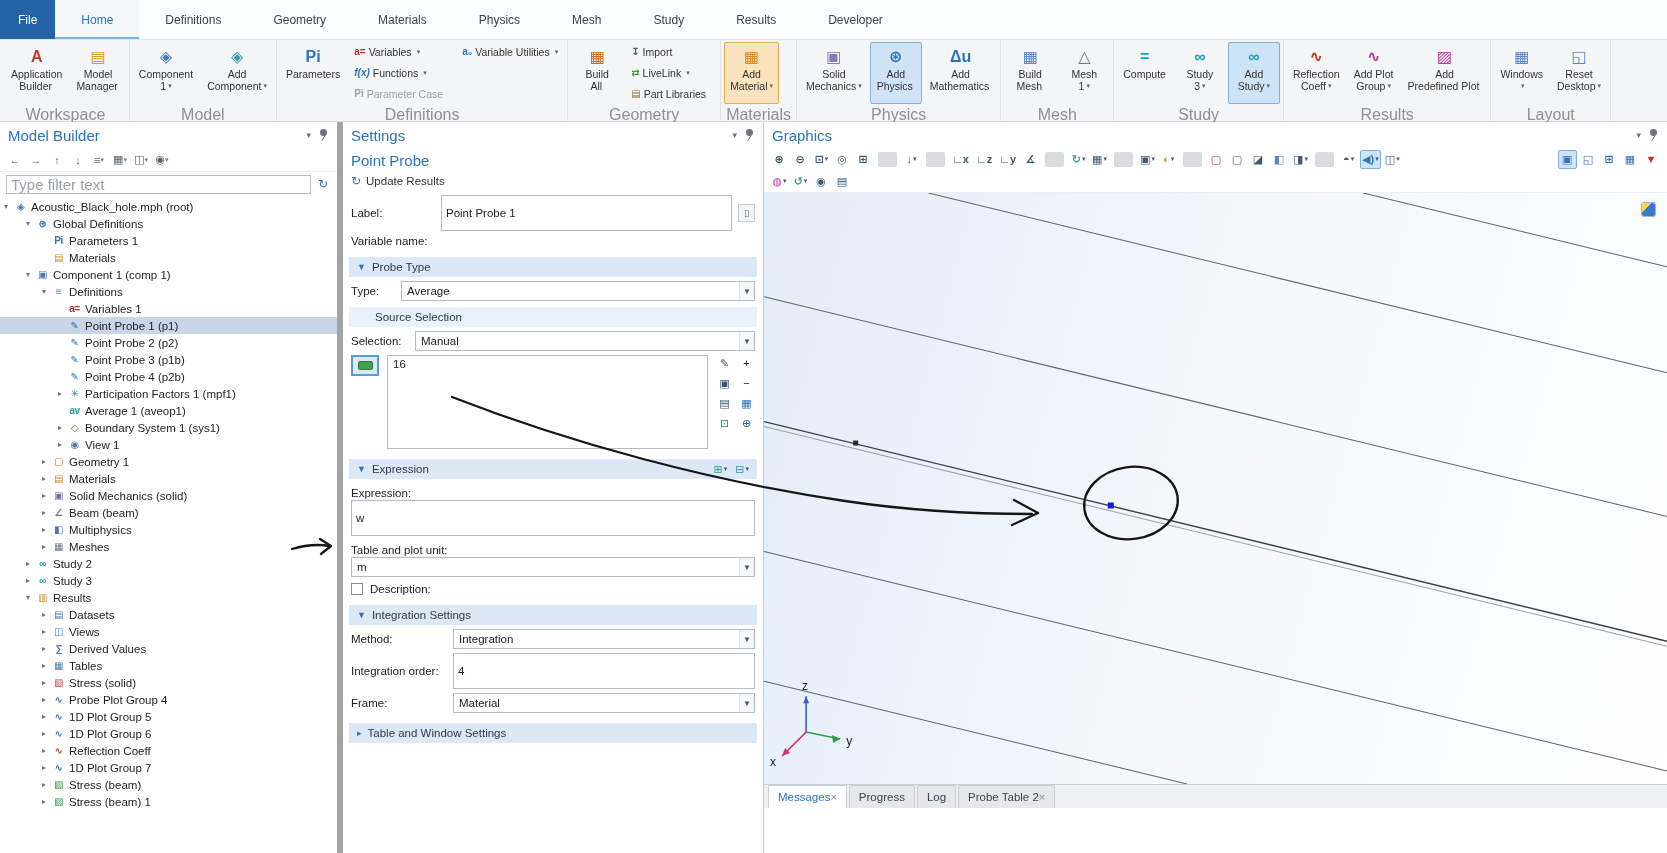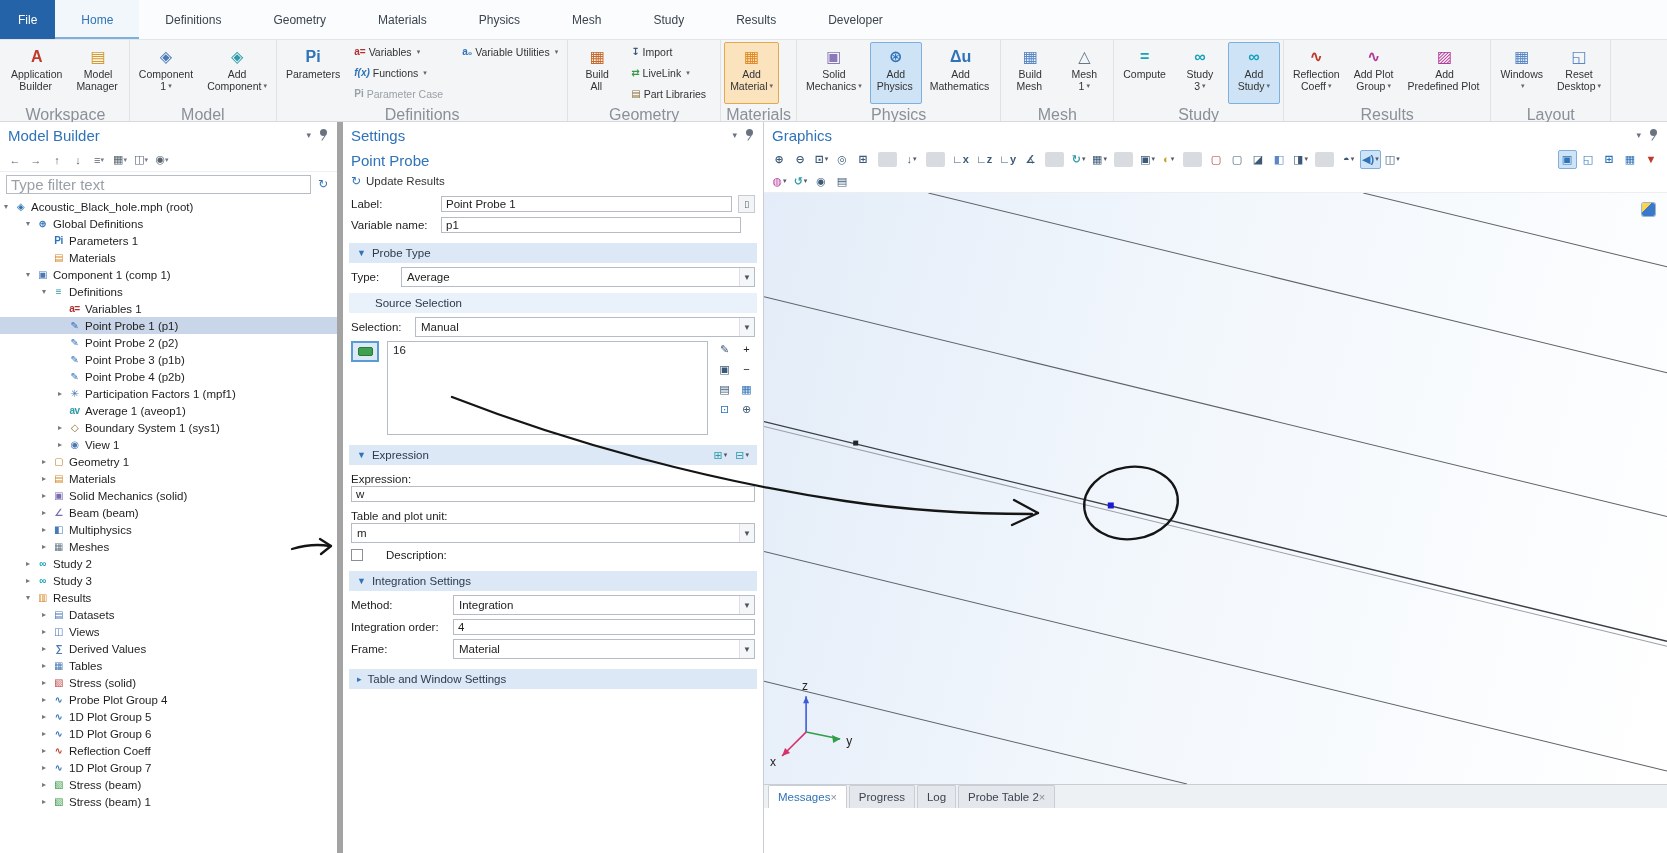--- a/index.html
+++ b/index.html
@@ -54,41 +54,41 @@
   .tico{width:17px;flex:none;text-align:center;font-size:10px;font-weight:bold;letter-spacing:-.5px;overflow:hidden}
   .tlabel{padding-left:2px}
   
   .sbody{flex:1;overflow:hidden;padding-top:2px}
   .ssub{color:#2f73b8;font-size:15px;padding:2px 8px}
   .supdate{display:flex;align-items:center;gap:5px;padding:3px 8px;font-size:11.5px;color:#333}
   .uicon{color:#2f73b8;font-size:12px}
   .frow{display:flex;align-items:center;margin:4px 8px;gap:6px}
   .flab{font-size:11.5px;color:#222;flex:none}
   .w88{width:84px}.w44{width:44px}.w60{width:58px}.w96{width:96px}
-  .fin{height:16px;border:1px solid #b6bcc6;background:#fff;font:inherit;font-size:11.5px;padding:0 4px;flex:1;color:#222}
+  .fin{height:36px;border:1px solid #b6bcc6;background:#fff;font:inherit;font-size:11.5px;padding:0 4px;flex:1;color:#222}
   .fin.short{flex:0 0 300px}
   .fin.grayed{background:#f6f7f8;color:#8b9198;margin:2px 8px 6px;flex:none;width:calc(100% - 16px)}
   .fbtn{width:17px;height:18px;border:1px solid #c6ccd4;background:#f2f4f6;display:flex;align-items:center;justify-content:center;font-size:9px;color:#5a6570}
   .fselect{height:20px;border:1px solid #b6bcc6;background:#fff;display:flex;align-items:center;padding-left:5px;flex:1;font-size:11.5px;color:#222}
   .selarr{margin-left:auto;width:15px;align-self:stretch;display:flex;align-items:center;justify-content:center;color:#4a5560;font-size:8px;border-left:1px solid #dbe0e6;background:#f4f6f8}
   .sechead{height:20px;background:#dce8f6;display:flex;align-items:center;gap:6px;padding:0 8px;margin:10px 6px 4px;font-size:11.5px;color:#2b3a4d}
   .sarr{color:#2f73b8;font-size:9px}
   .subhead{height:20px;background:#e9f1fb;display:flex;align-items:center;padding:0 8px 0 26px;margin:6px 6px 4px;font-size:11.5px;color:#2b3a4d}
   .sechead-tools{margin-left:auto;display:flex;gap:8px}
   .sh-ic{color:#2e9ba8;font-size:11px;display:flex;align-items:center;gap:1px}
   .sh-ic .tarr{color:#556}
   .fcollabel{font-size:11.5px;padding:4px 8px 1px}
   .selboxrow{display:flex;align-items:flex-start;gap:8px;margin:4px 8px;height:94px}
   .active-toggle{width:28px;height:21px;border:2px solid #5b9bd5;background:#dce9f7;display:flex;align-items:center;justify-content:center;flex:none}
   .tgl{width:15px;height:9px;background:#3fa14f;border:1px solid #2a7a3a;border-radius:2px}
   .sel-list{flex:1;align-self:stretch;border:1px solid #b6bcc6;background:#fff;font-size:11.5px;padding:2px 5px}
   .sel-tools{display:flex;gap:5px;flex:none}
   .sel-col{display:flex;flex-direction:column;gap:4px}
   .sel-ic{width:17px;height:16px;display:flex;align-items:center;justify-content:center;font-size:11px;color:#3c5a78}
-  .chkrow{display:flex;align-items:center;gap:23px;margin:6px 8px 2px}
+  .chkrow{display:flex;align-items:center;gap:7px;margin:6px 8px 2px}
   .chk{width:12px;height:12px;border:1px solid #8a9098;background:#fff;flex:none}
   
   .gtb{display:flex;align-items:center;gap:2px;padding:0 6px;height:22px;background:#fff}
   .gic{height:19px;min-width:19px;display:flex;align-items:center;justify-content:center;border:1px solid transparent;border-radius:2px;font-size:11px;color:#3c5a78;padding:0 1px}
   .gic .garr{font-size:7px;color:#556;margin-left:1px}
   .gic.hl-blue{background:#cfe3f7;border-color:#7fb0dd}
   .tsep{width:1px;height:15px;background:#d8dce1;margin:0 3px;align-self:center}
   .tspacer{flex:1}
   .gg{font-weight:bold}
   .gcanvas{height:592px;position:relative;border-top:1px solid #eceef1;
@@ -697,21 +697,20 @@
         <span class="uicon">↻</span>
         <span>Update Results</span>
       </div>
       <div class="frow">
         <label class="flab w88">Label:</label>
         <input class="fin" value="Point Probe 1" style="">
         <span class="fbtn">▯</span>
       </div>
       <div class="frow">
         <label class="flab w88">Variable name:</label>
-        <input class="fin short" value="p1" style="">
       </div>
 
       <div class="sechead">
         <span class="sarr">▼</span>
         <span>Probe Type</span>
       </div>
       <div class="frow">
         <label class="flab w44">Type:</label>
         <div class="fselect">
           <span>Average</span>

